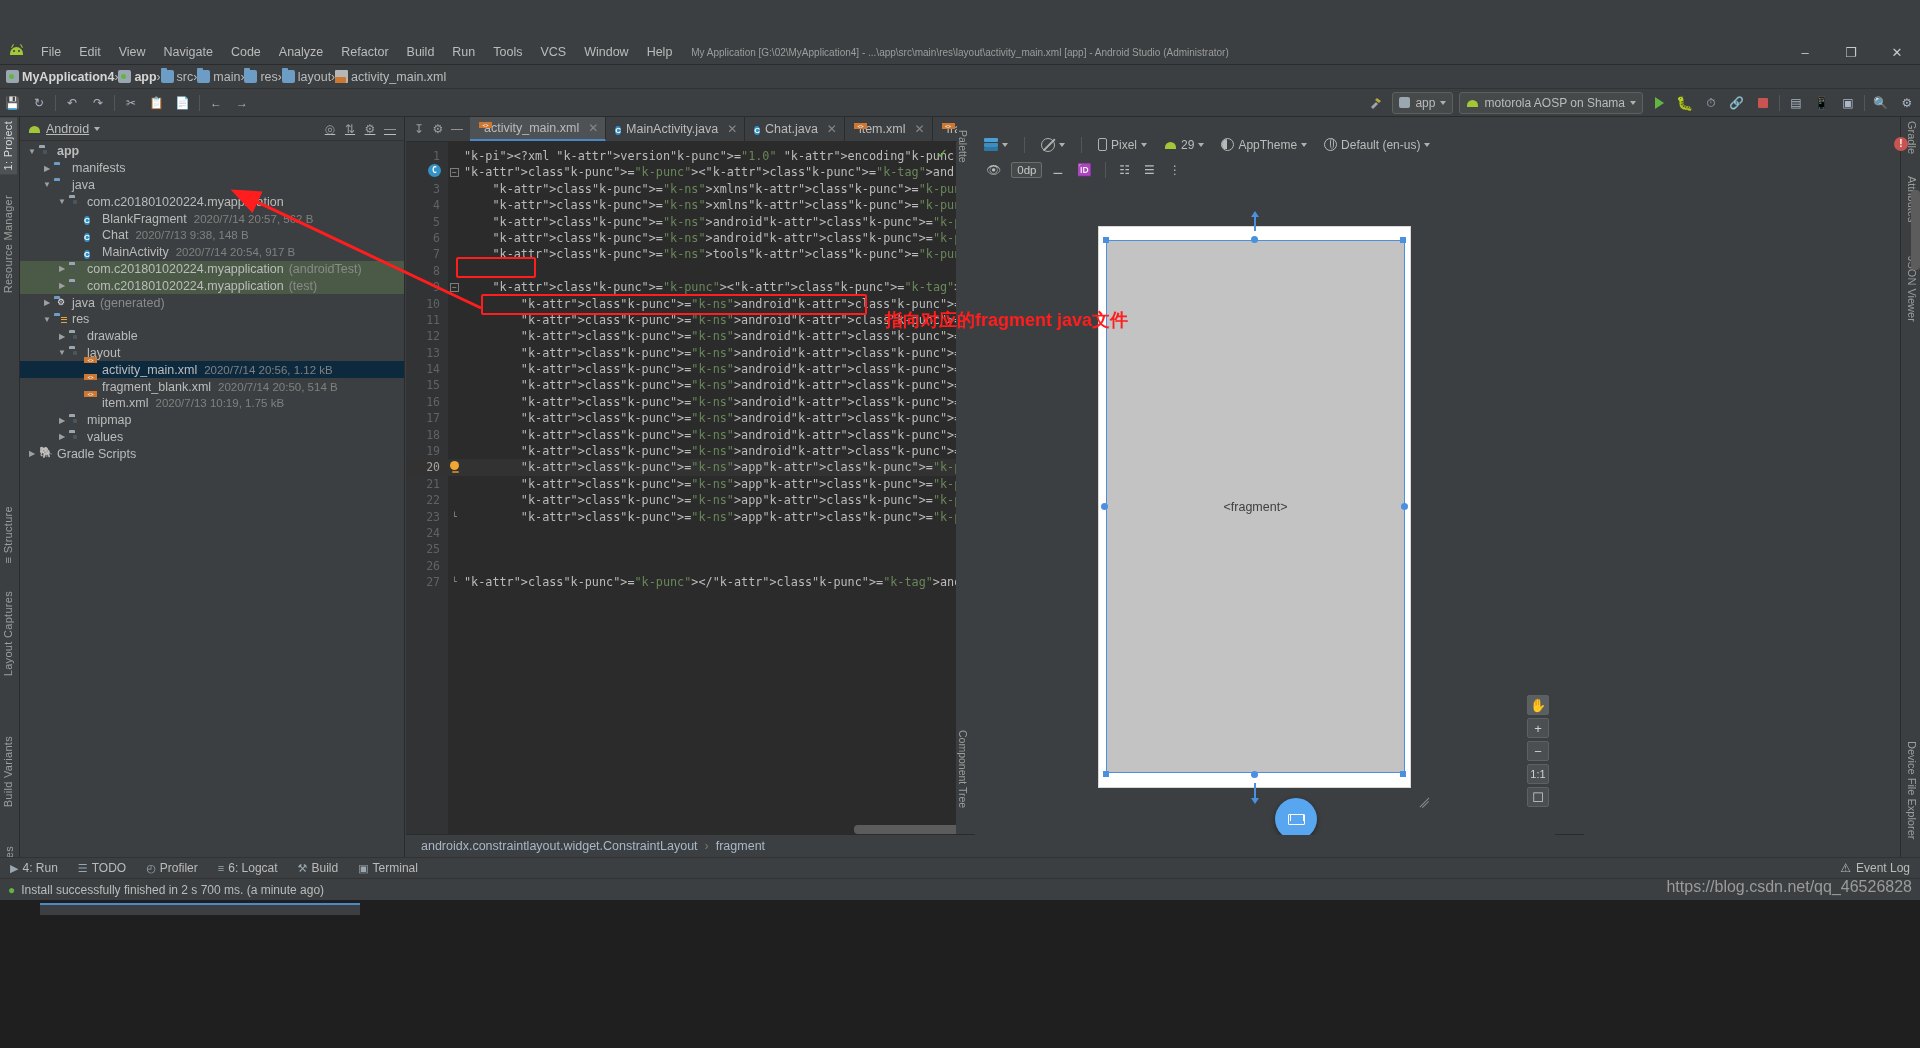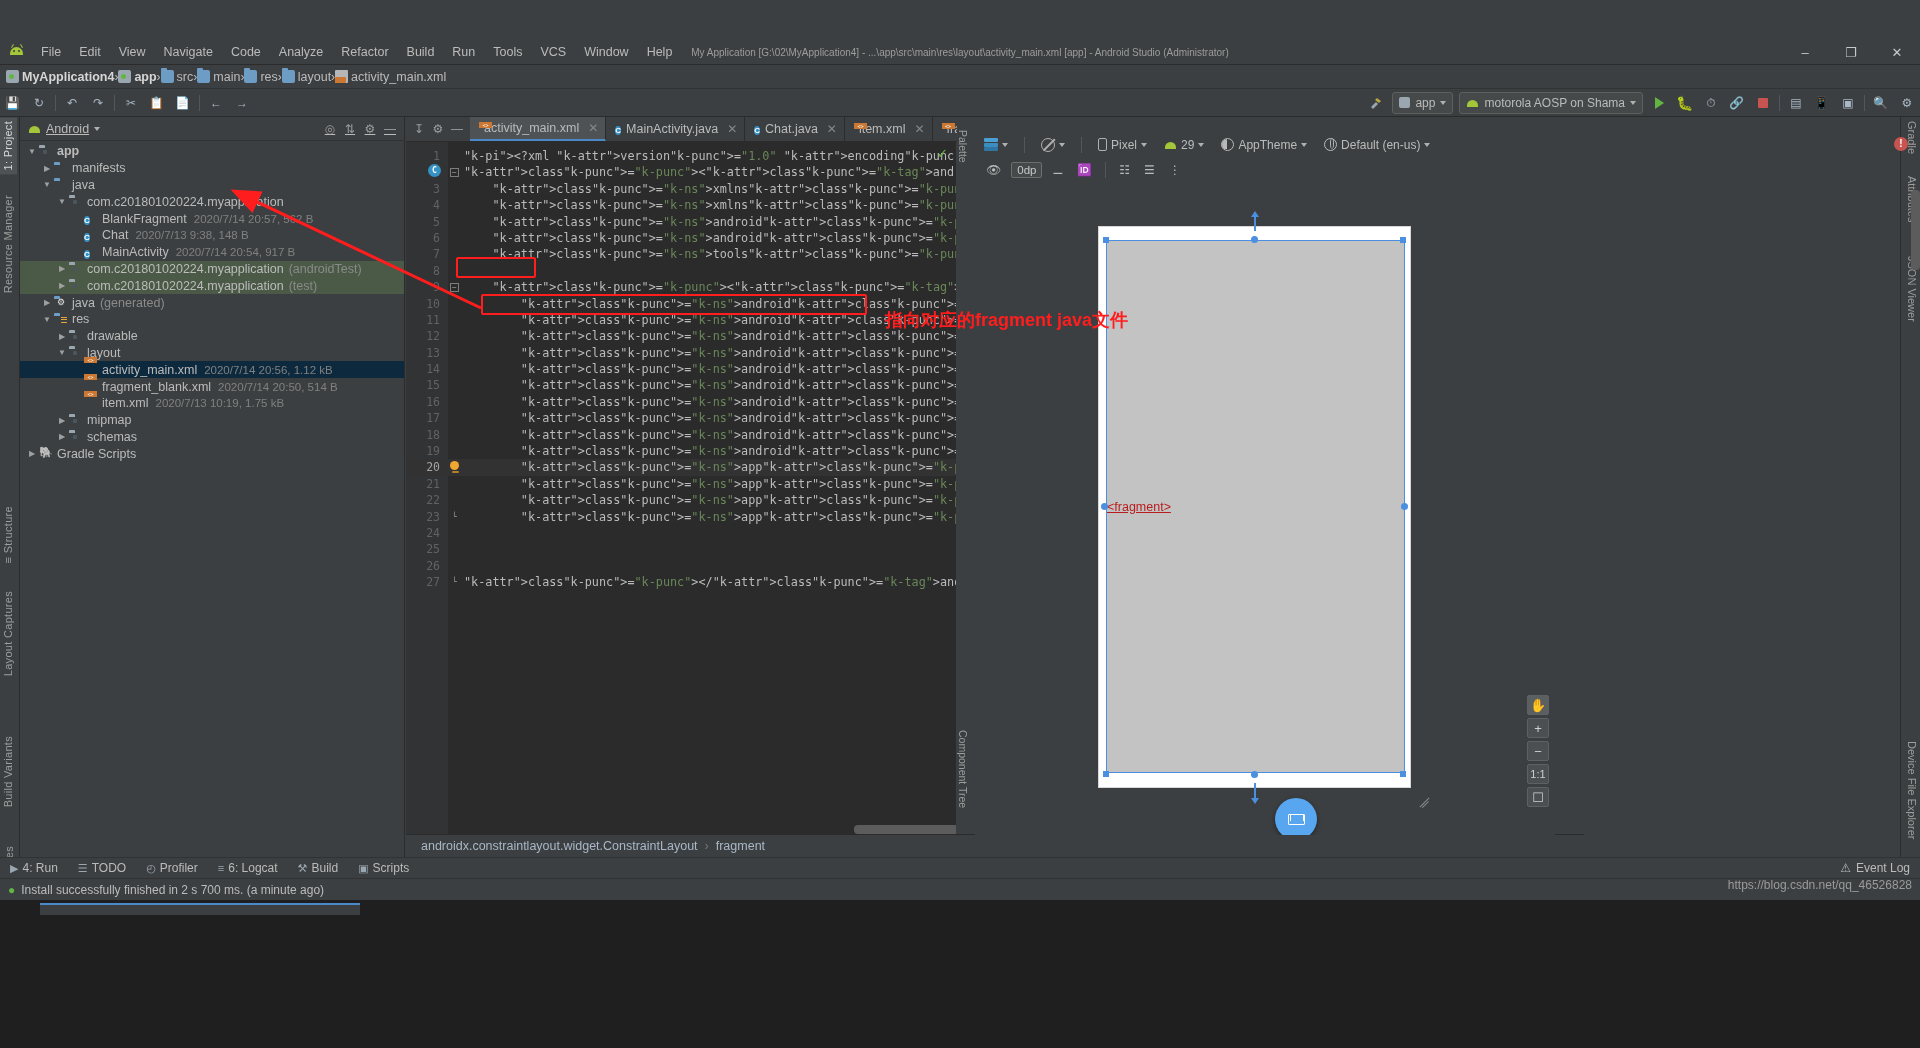--- a/index.html
+++ b/index.html
@@ -253,21 +253,21 @@
   .device {
     position: absolute; left: 123px; top: 41px; width: 313px; height: 562px;
     background: #ffffff; border: 1px solid #d7d7d7;
   }
   .dev-inner {
     position: absolute; left: 7px; top: 13px; width: 299px; height: 533px;
     background: #c3c3c3; border: 1.5px solid #4a8fe0;
   }
   .frag-label {
     position: absolute; left: 0; top: 50%; width: 100%; transform: translateY(-50%);
-    text-align: left; color: #b91c1c; font-size: 12.5px; text-decoration: underline;
+    text-align: center; color: #404040; font-size: 12.5px;
   }
   .handle {
     position: absolute; width: 7px; height: 7px; background: #4a8fe0; border-radius: 50%;
   }
   .handle.sq { border-radius: 0; width: 6px; height: 6px; }
   .cstr { position: absolute; background: #4a8fe0; }
   .arrow-up, .arrow-dn {
     position: absolute; width: 0; height: 0; border-left: 4px solid transparent; border-right: 4px solid transparent;
   }
   .arrow-up { border-bottom: 6px solid #4a8fe0; }
@@ -323,21 +323,21 @@
   }
   .taskbar {
     position: absolute; left: 0; top: 860px; width: 1920px; height: 188px;
     background: #1f1f1f;
   }
   .tb-item {
     position: absolute; left: 40px; top: 3px; width: 320px; height: 12px;
     background: #3c3f41; border-top: 2px solid #4a88c7;
   }
   .watermark {
-    position: absolute; right: 8px; top: 838px; color: #9b9b9b; font-size: 12px;
+    position: absolute; right: 8px; top: 838px; color: #9b9b9b; font-size: 16px;
   }
   .scrollbar-v {
     position: absolute; right: 0px; top: 150px; width: 9px; height: 80px;
     background: #5c5c5c; border-radius: 4px;
   }
 </style>
 </head>
 <body>
 
 <div id="app">
@@ -581,21 +581,21 @@
           <span class="meta">2020/7/13 10:19, 1.75 kB</span>
         </div>
         <div class="row" style="padding-left: 36px;">
           <span class="arw">▶</span>
           <span class="ticon"><span class="tf tf-grey tf-dot"></span></span>
           <span class="nm">mipmap</span>
         </div>
         <div class="row" style="padding-left: 36px;">
           <span class="arw">▶</span>
           <span class="ticon"><span class="tf tf-grey tf-dot"></span></span>
-          <span class="nm">schemas</span>
+          <span class="nm">values</span>
         </div>
         <div class="row" style="padding-left: 6px;">
           <span class="arw">▶</span>
           <span class="ticon"><span class="tg"></span></span>
           <span class="nm">Gradle Scripts</span>
         </div>
       </div>
   </div>
 
   <div class="tabstrip">
@@ -776,21 +776,21 @@
         <div class="twb">
           <span style="color: rgb(154, 167, 176); font-size: 11px;">≡</span>
           <span>6: Logcat</span>
         </div>
         <div class="twb">
           <span style="color: rgb(154, 167, 176); font-size: 11px;">⚒</span>
           <span>Build</span>
         </div>
         <div class="twb">
           <span style="color: rgb(154, 167, 176); font-size: 11px;">▣</span>
-          <span>Scripts</span>
+          <span>Terminal</span>
         </div>
       </div>
     <div style="margin-left:auto;padding-right:10px;color:#bbb;font-size:12px;display:flex;align-items:center;gap:5px;">
       <span>⚠</span>
       <span>Event Log</span>
     </div>
   </div>
 
   <div class="statusbar">
     <span style="margin-right:6px;color:#62b543;">●</span>

